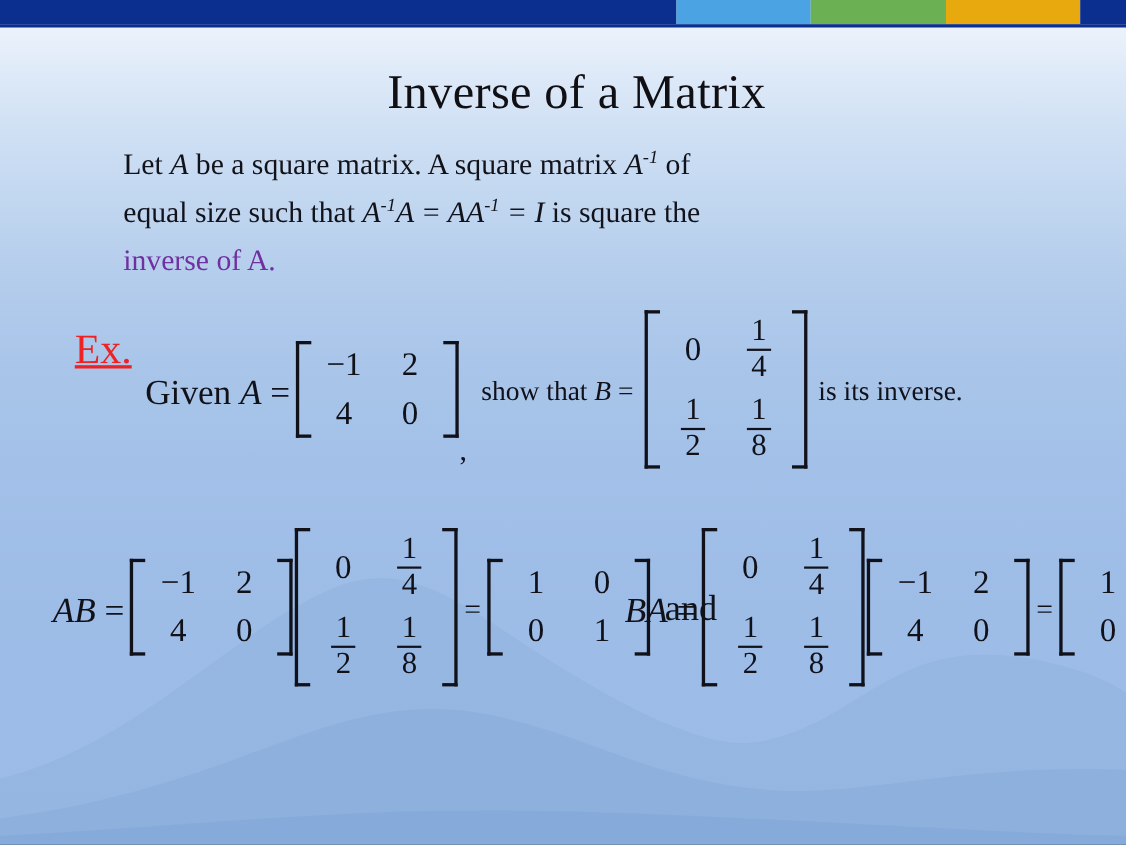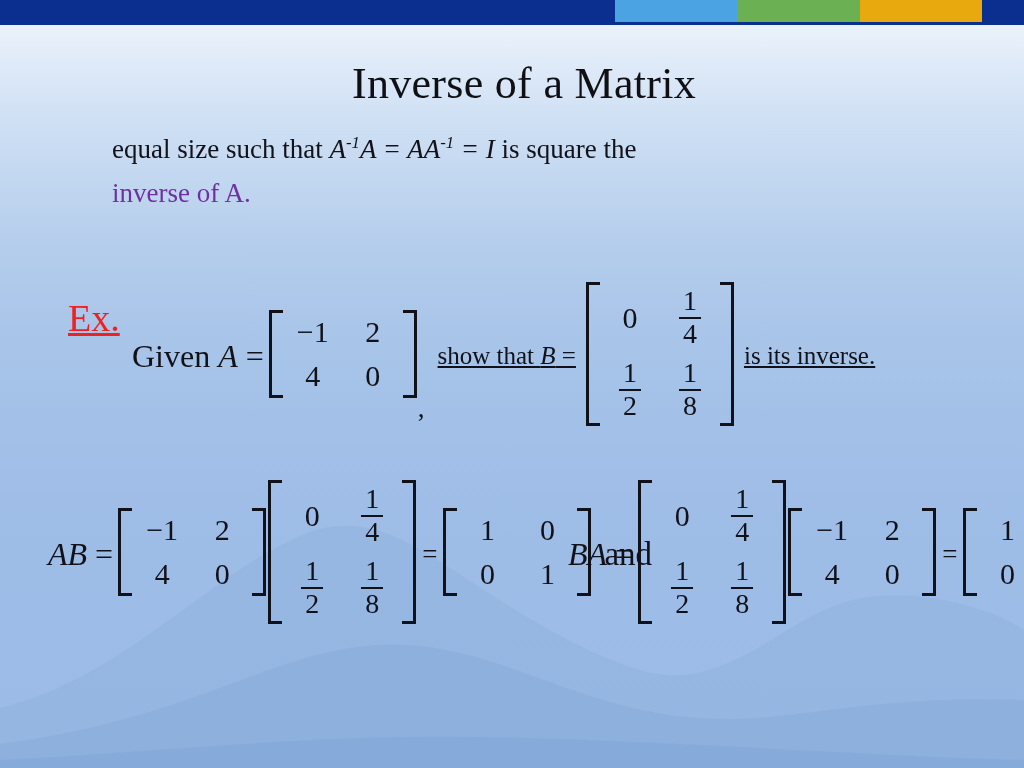--- a/index.html
+++ b/index.html
@@ -93,21 +93,20 @@
     white-space: nowrap;
   }
   .lead {
     font-size: 32px;
     font-style: italic;
     padding-right: 4px;
   }
   .txt {
     font-size: 25px;
     padding: 0 9px;
-    text-decoration: underline;
   }
   .txt .it { font-style: italic; }
   .eq {
     font-size: 27px;
     padding: 0 5px;
   }
   .comma {
     font-size: 27px;
     padding-right: 4px;
     align-self: flex-end;
@@ -199,20 +198,23 @@
     <div class="seg" style="background: rgb(108, 176, 84); width: 123px;"></div>
     <div class="seg" style="background: rgb(232, 169, 15); width: 122px;"></div>
     <div class="seg" style="background: rgb(10, 47, 142); width: 42px;"></div>
   </div>
   <div class="underline" style="position:absolute;left:0;top:22px;width:1024px;height:3px;background:#0a2f8e;"></div>
 
   <div id="title">Inverse of a Matrix</div>
 
   <div id="body-text">
     <div>
+      <span>Let </span><span class="it">A</span><span> be a square matrix.  A square matrix </span><span class="it">A</span><span class="sup">-1</span><span> of</span>
+    </div>
+    <div>
       <span>equal size such that   </span><span class="it">A</span><span class="sup">-1</span><span class="it">A</span><span class="it"> = </span><span class="it">AA</span><span class="sup">-1</span><span class="it"> = </span><span class="it">I</span><span>  is square the</span>
     </div>
     <div class="inv-line">inverse of A.</div>
   </div>
 
   <div id="ex-label">Ex.</div>
 
   <div class="mathrow" id="example-row" style="left:132px; top:282px;">
     <span class="lead"><span style="font-style:normal">Given </span><span>A</span><span style="font-style:normal"> =</span></span>
     <span class="matrix-slot"><span class="matrix">

